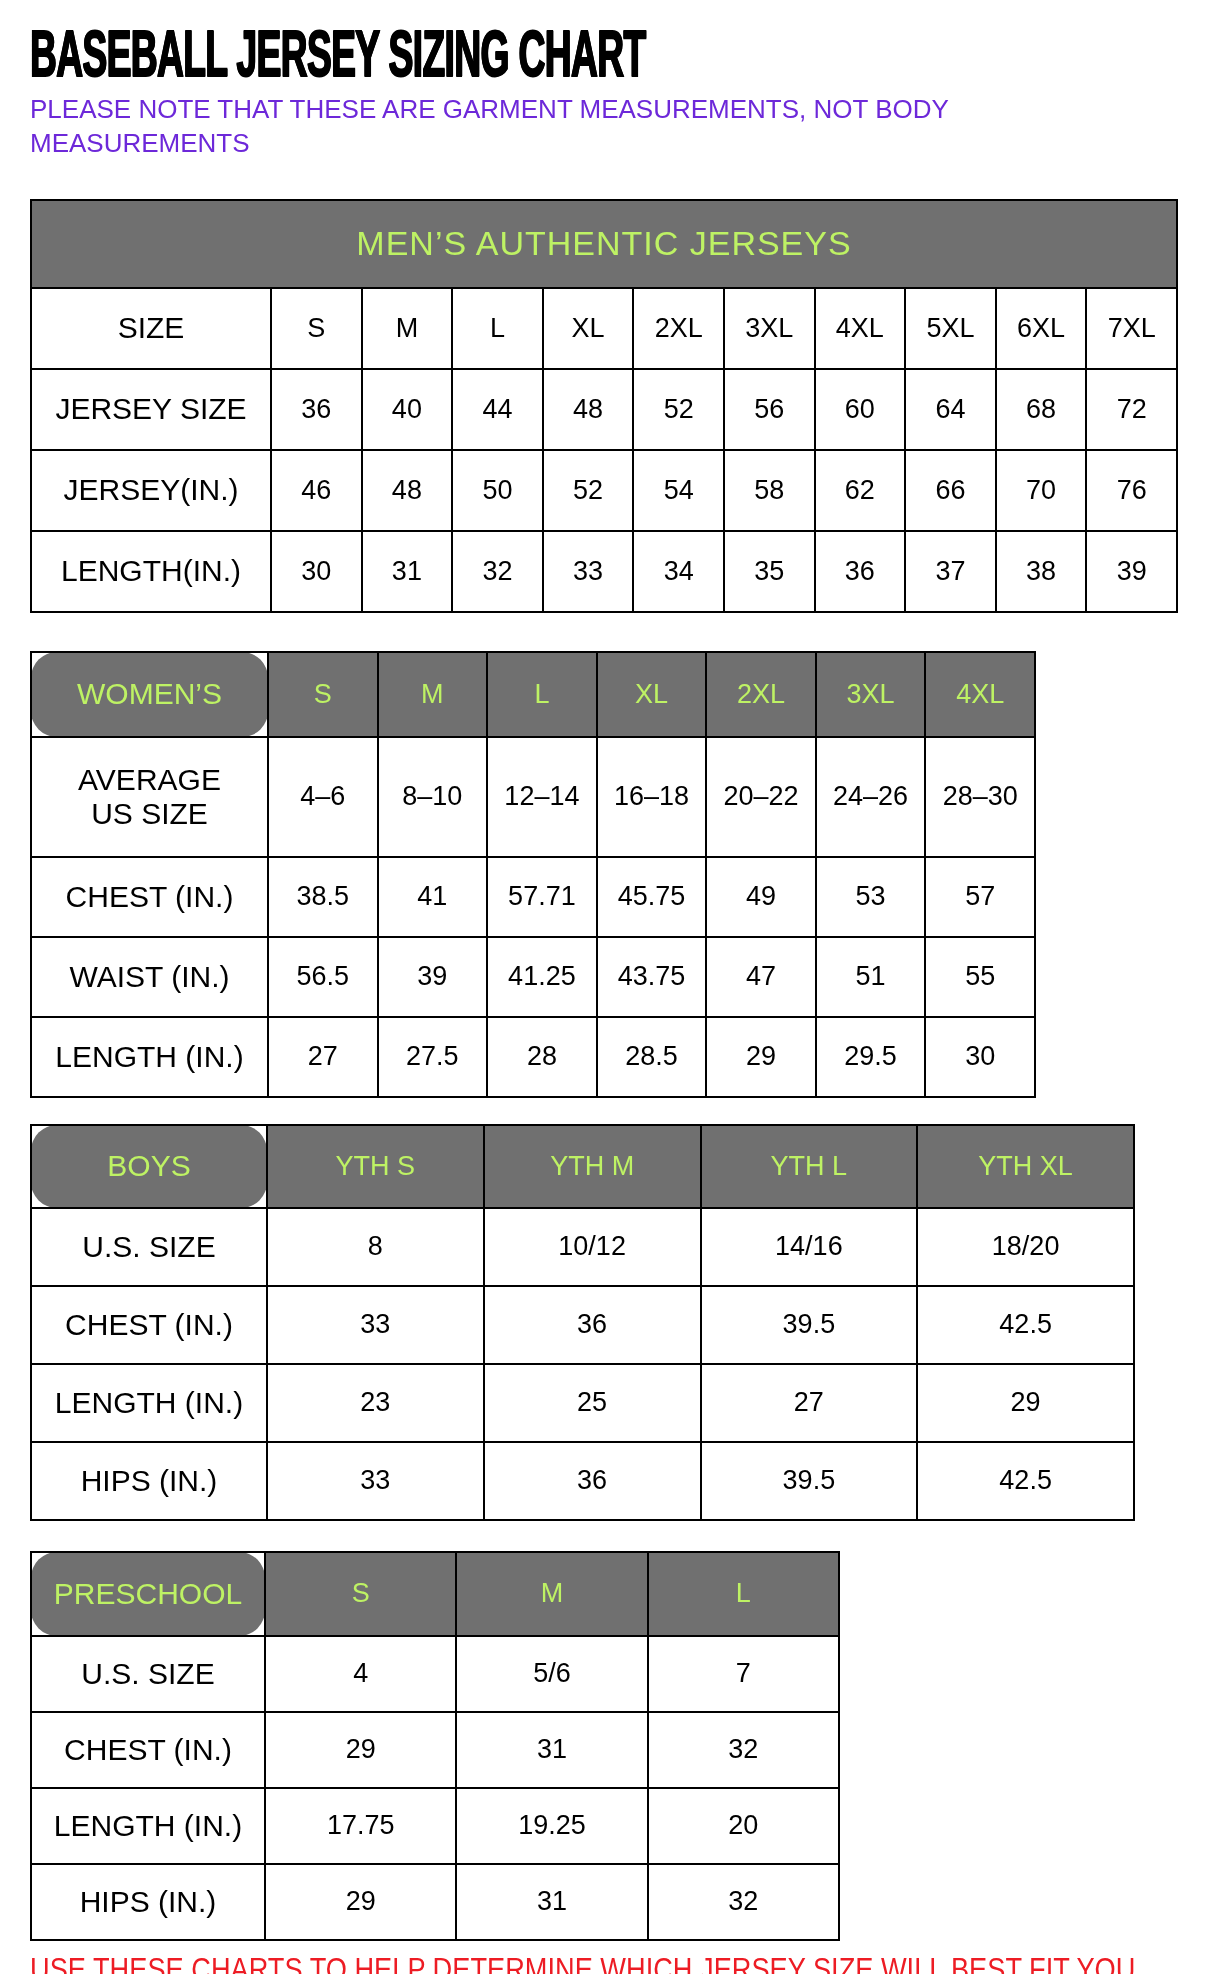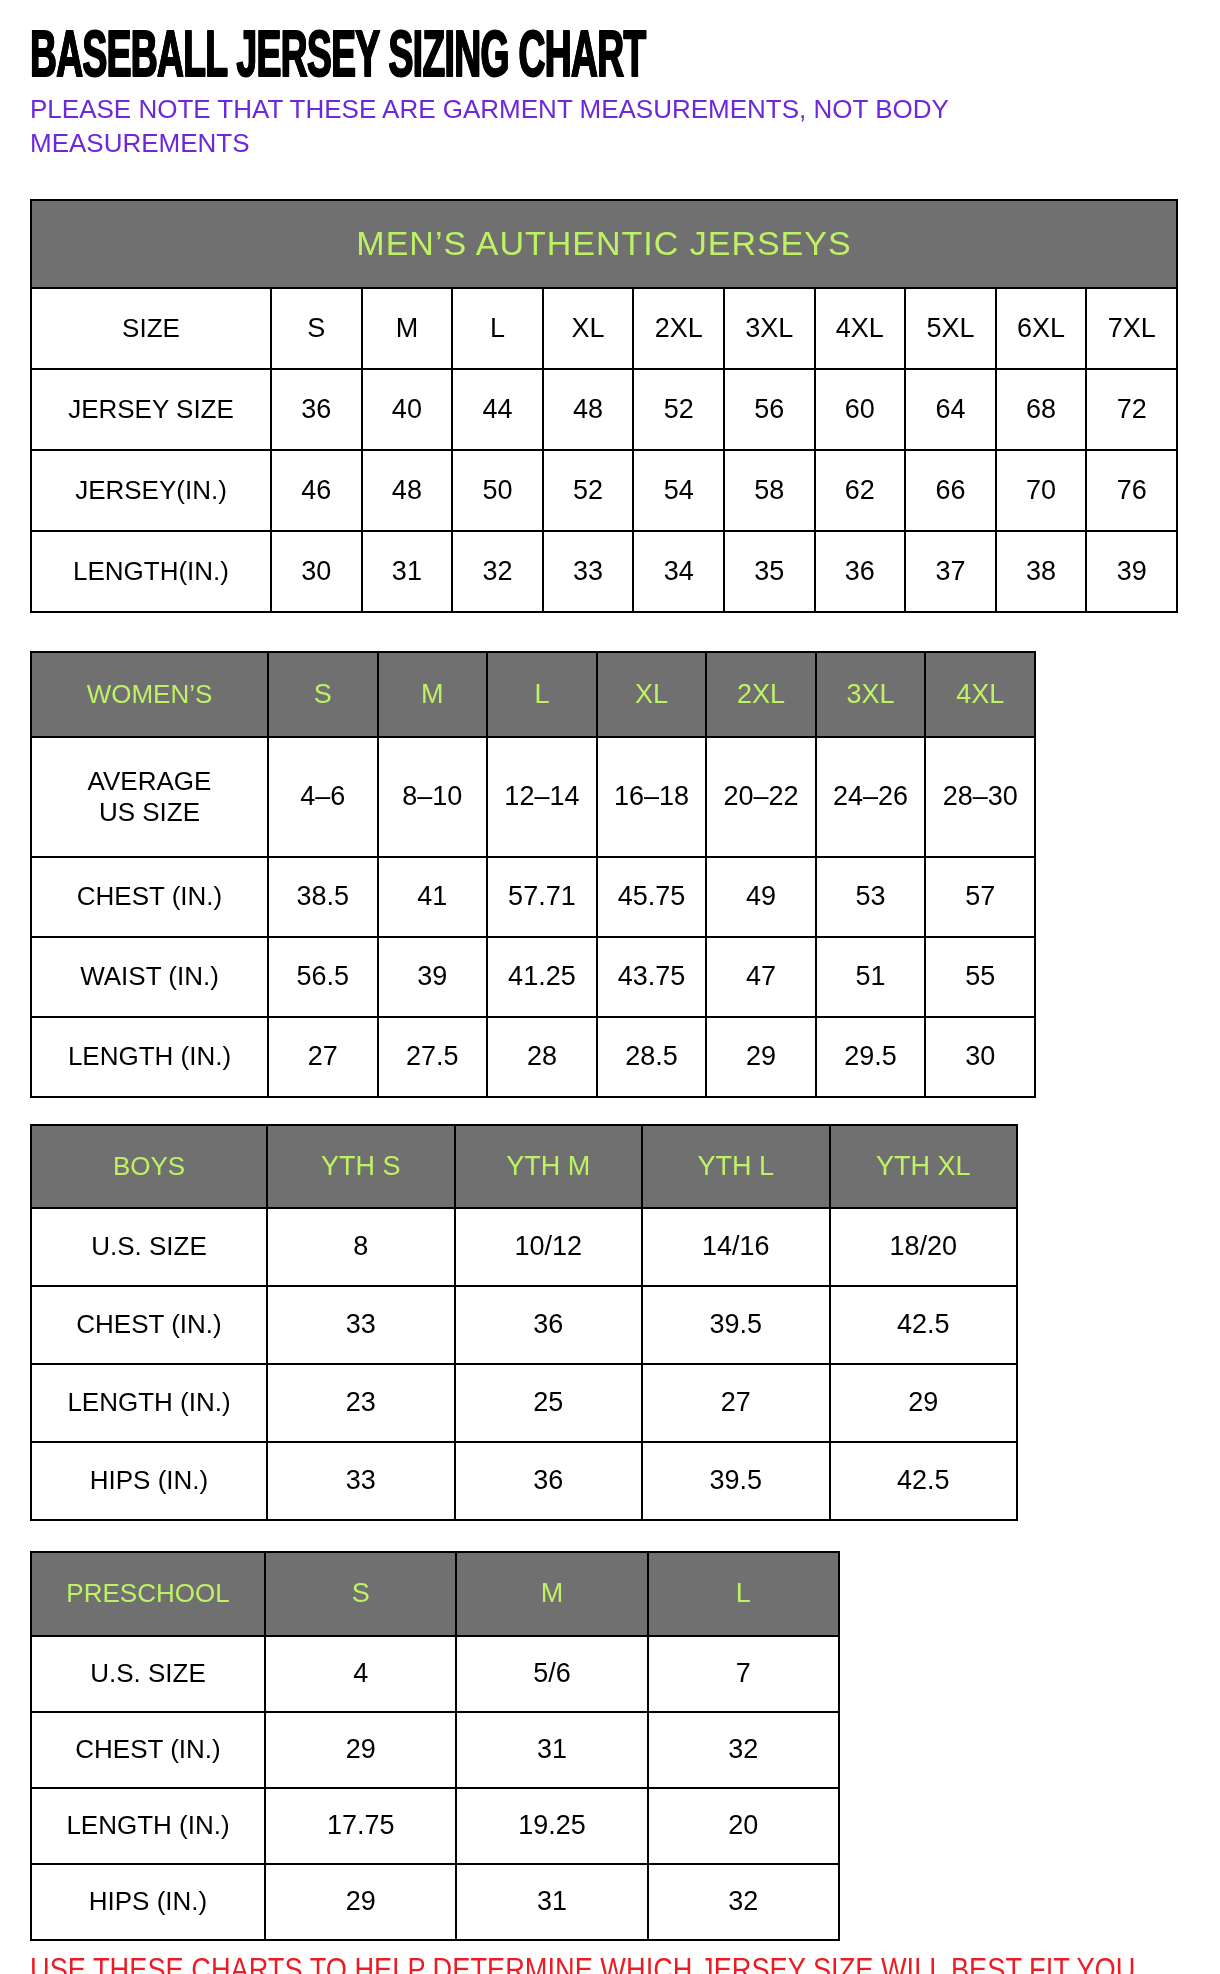--- a/index.html
+++ b/index.html
@@ -56,38 +56,38 @@
   .tbl .title-cell {
     background: #707070;
     color: #bef264;
     font-size: 34px;
     letter-spacing: 1px;
   }
   .tbl .head-row td {
     background: #707070;
     color: #bef264;
   }
-  .tbl .label-cell { font-size: 26px; }
+  .tbl .label-cell { font-size: 30px; border-radius: 26px; }
 
   
   .mens { width: 1148px; margin-top: 38px; }
   .mens col.c-label { width: 240px; }
   .mens tr { height: 81px; }
   .mens tr.title-row { height: 88px; }
   .mens .head-row td { background: #ffffff; color: #000000; }
 
   
   .womens { width: 1006px; margin-top: 38px; }
   .womens col.c-label { width: 237px; }
   .womens tr { height: 80px; }
   .womens tr.head-row { height: 85px; }
   .womens tr.first-body-row { height: 120px; }
 
   
-  .boys { width: 988px; margin-top: 26px; }
+  .boys { width: 1105px; margin-top: 26px; }
   .boys col.c-label { width: 236px; }
   .boys tr { height: 78px; }
   .boys tr.head-row { height: 83px; }
 
   
   .preschool { width: 810px; margin-top: 30px; }
   .preschool col.c-label { width: 234px; }
   .preschool tr { height: 76px; }
   .preschool tr.head-row { height: 84px; }
 

